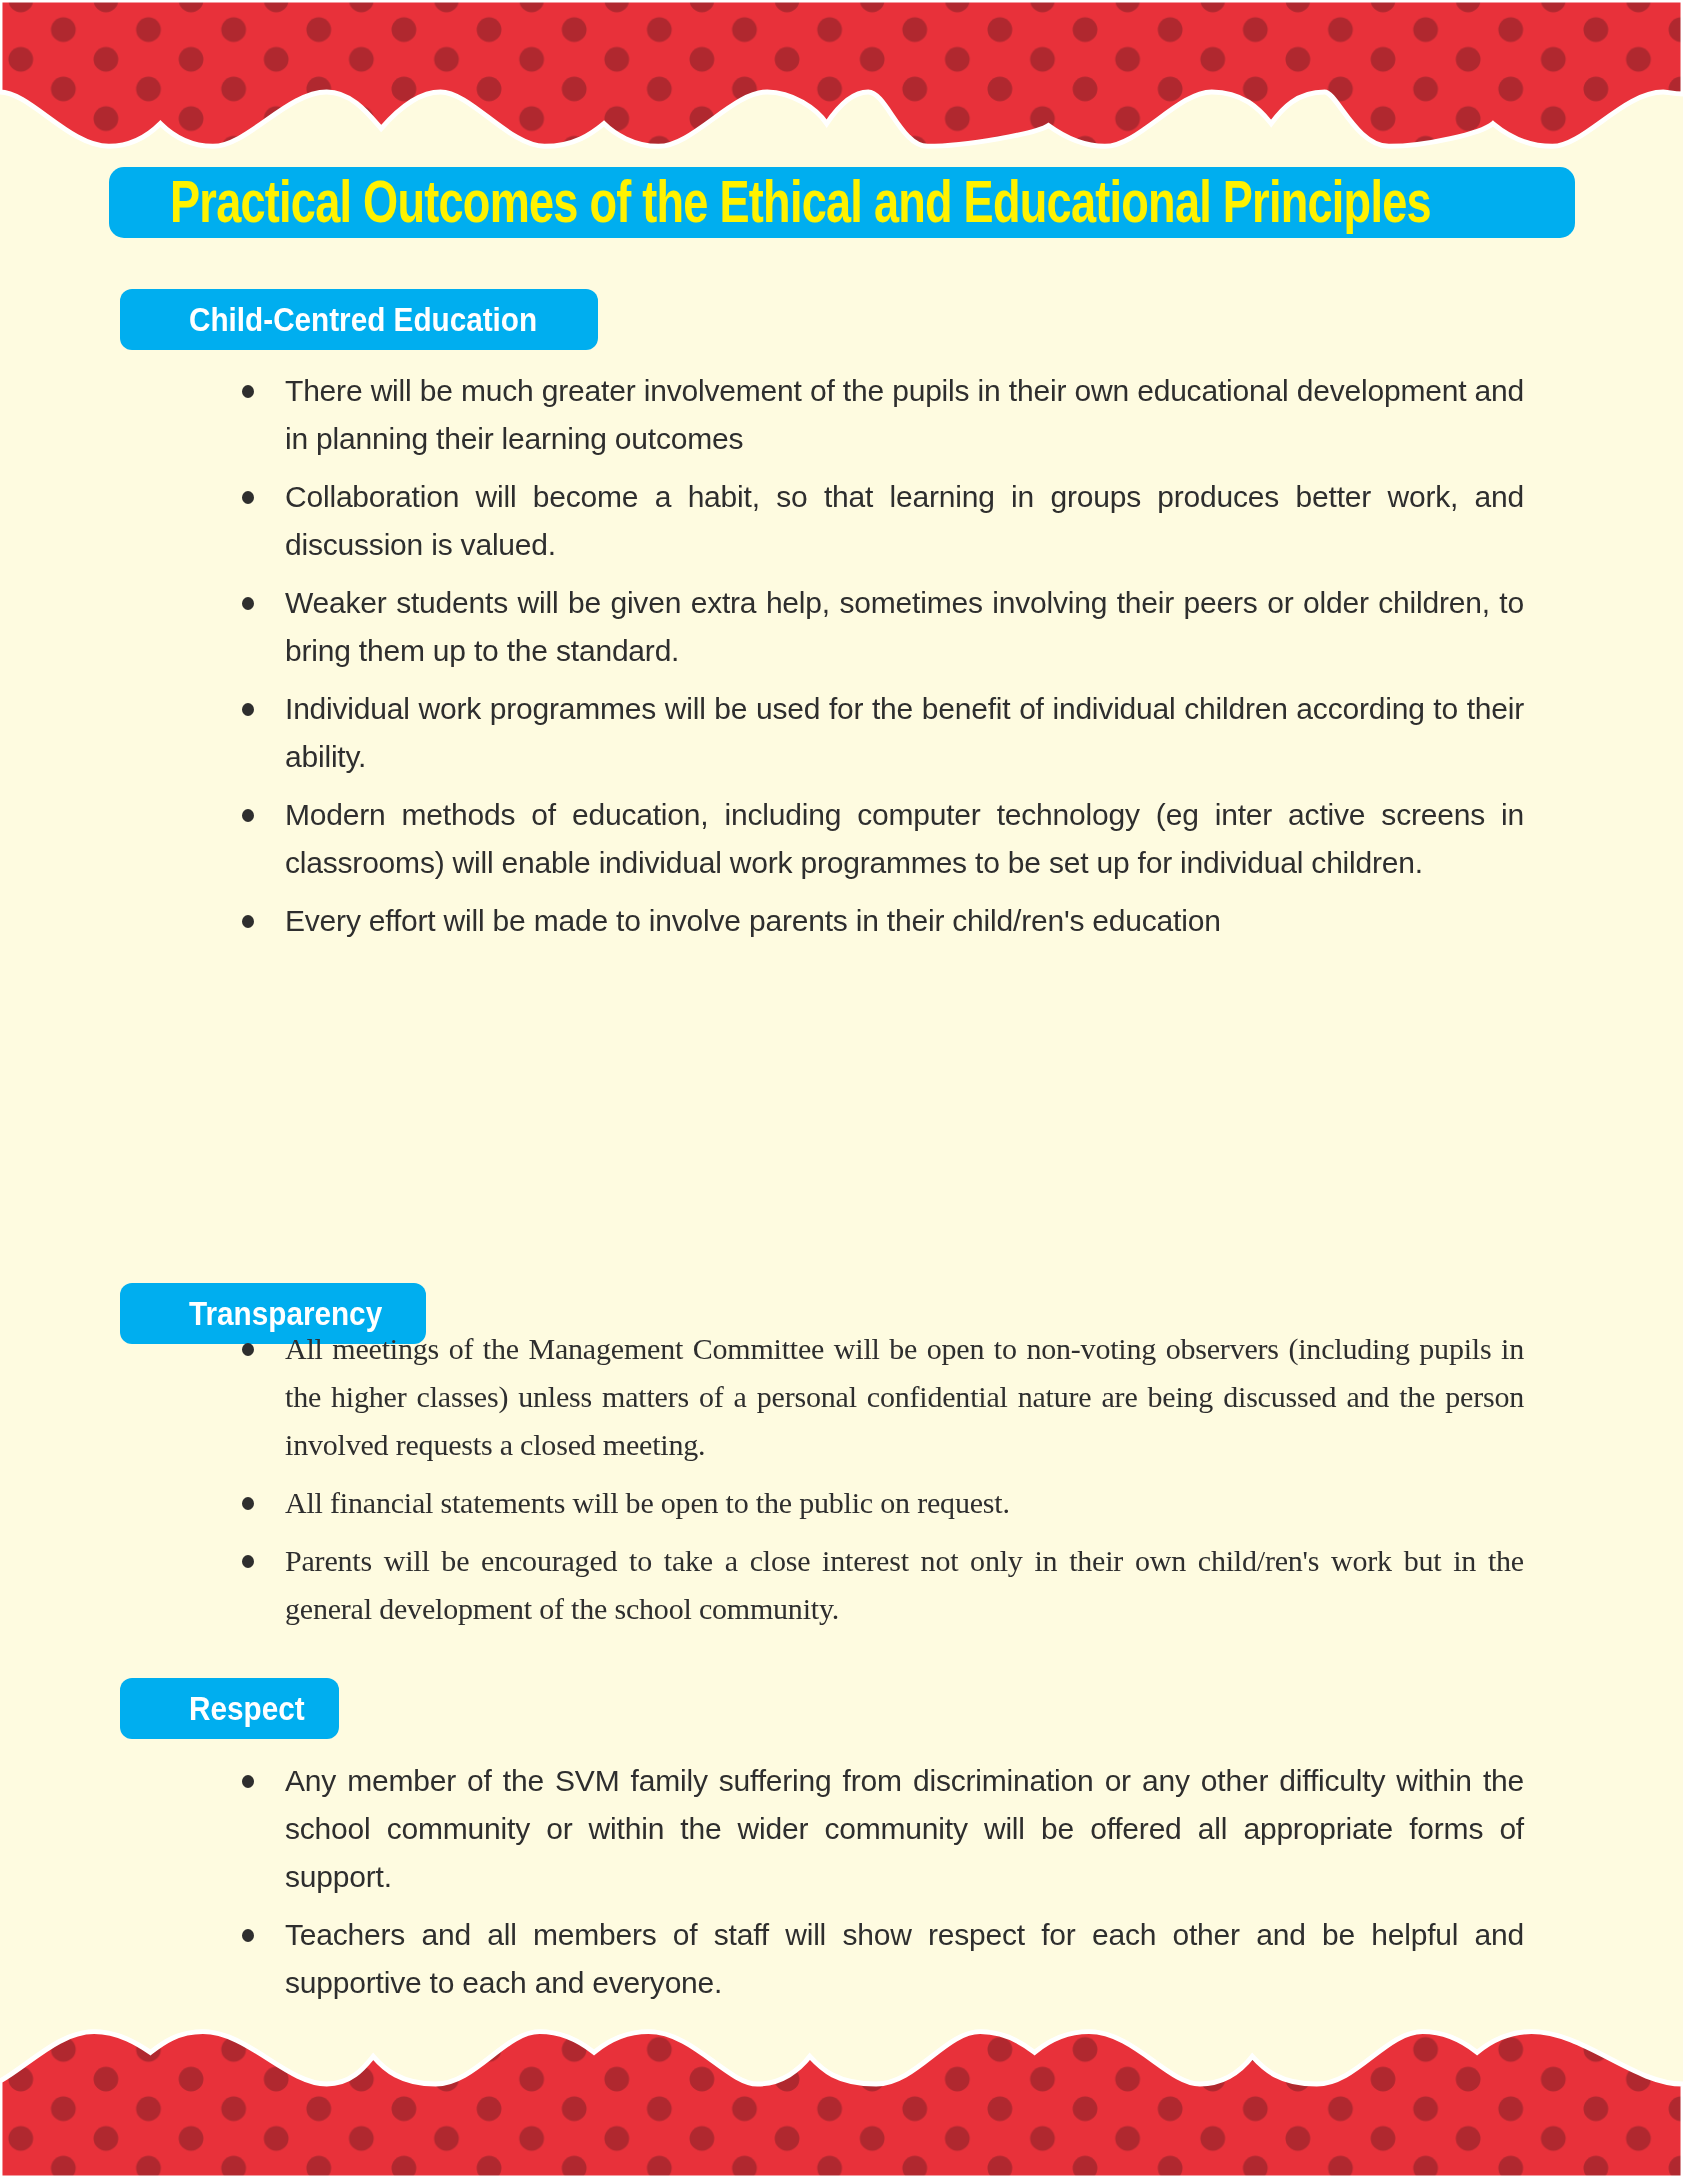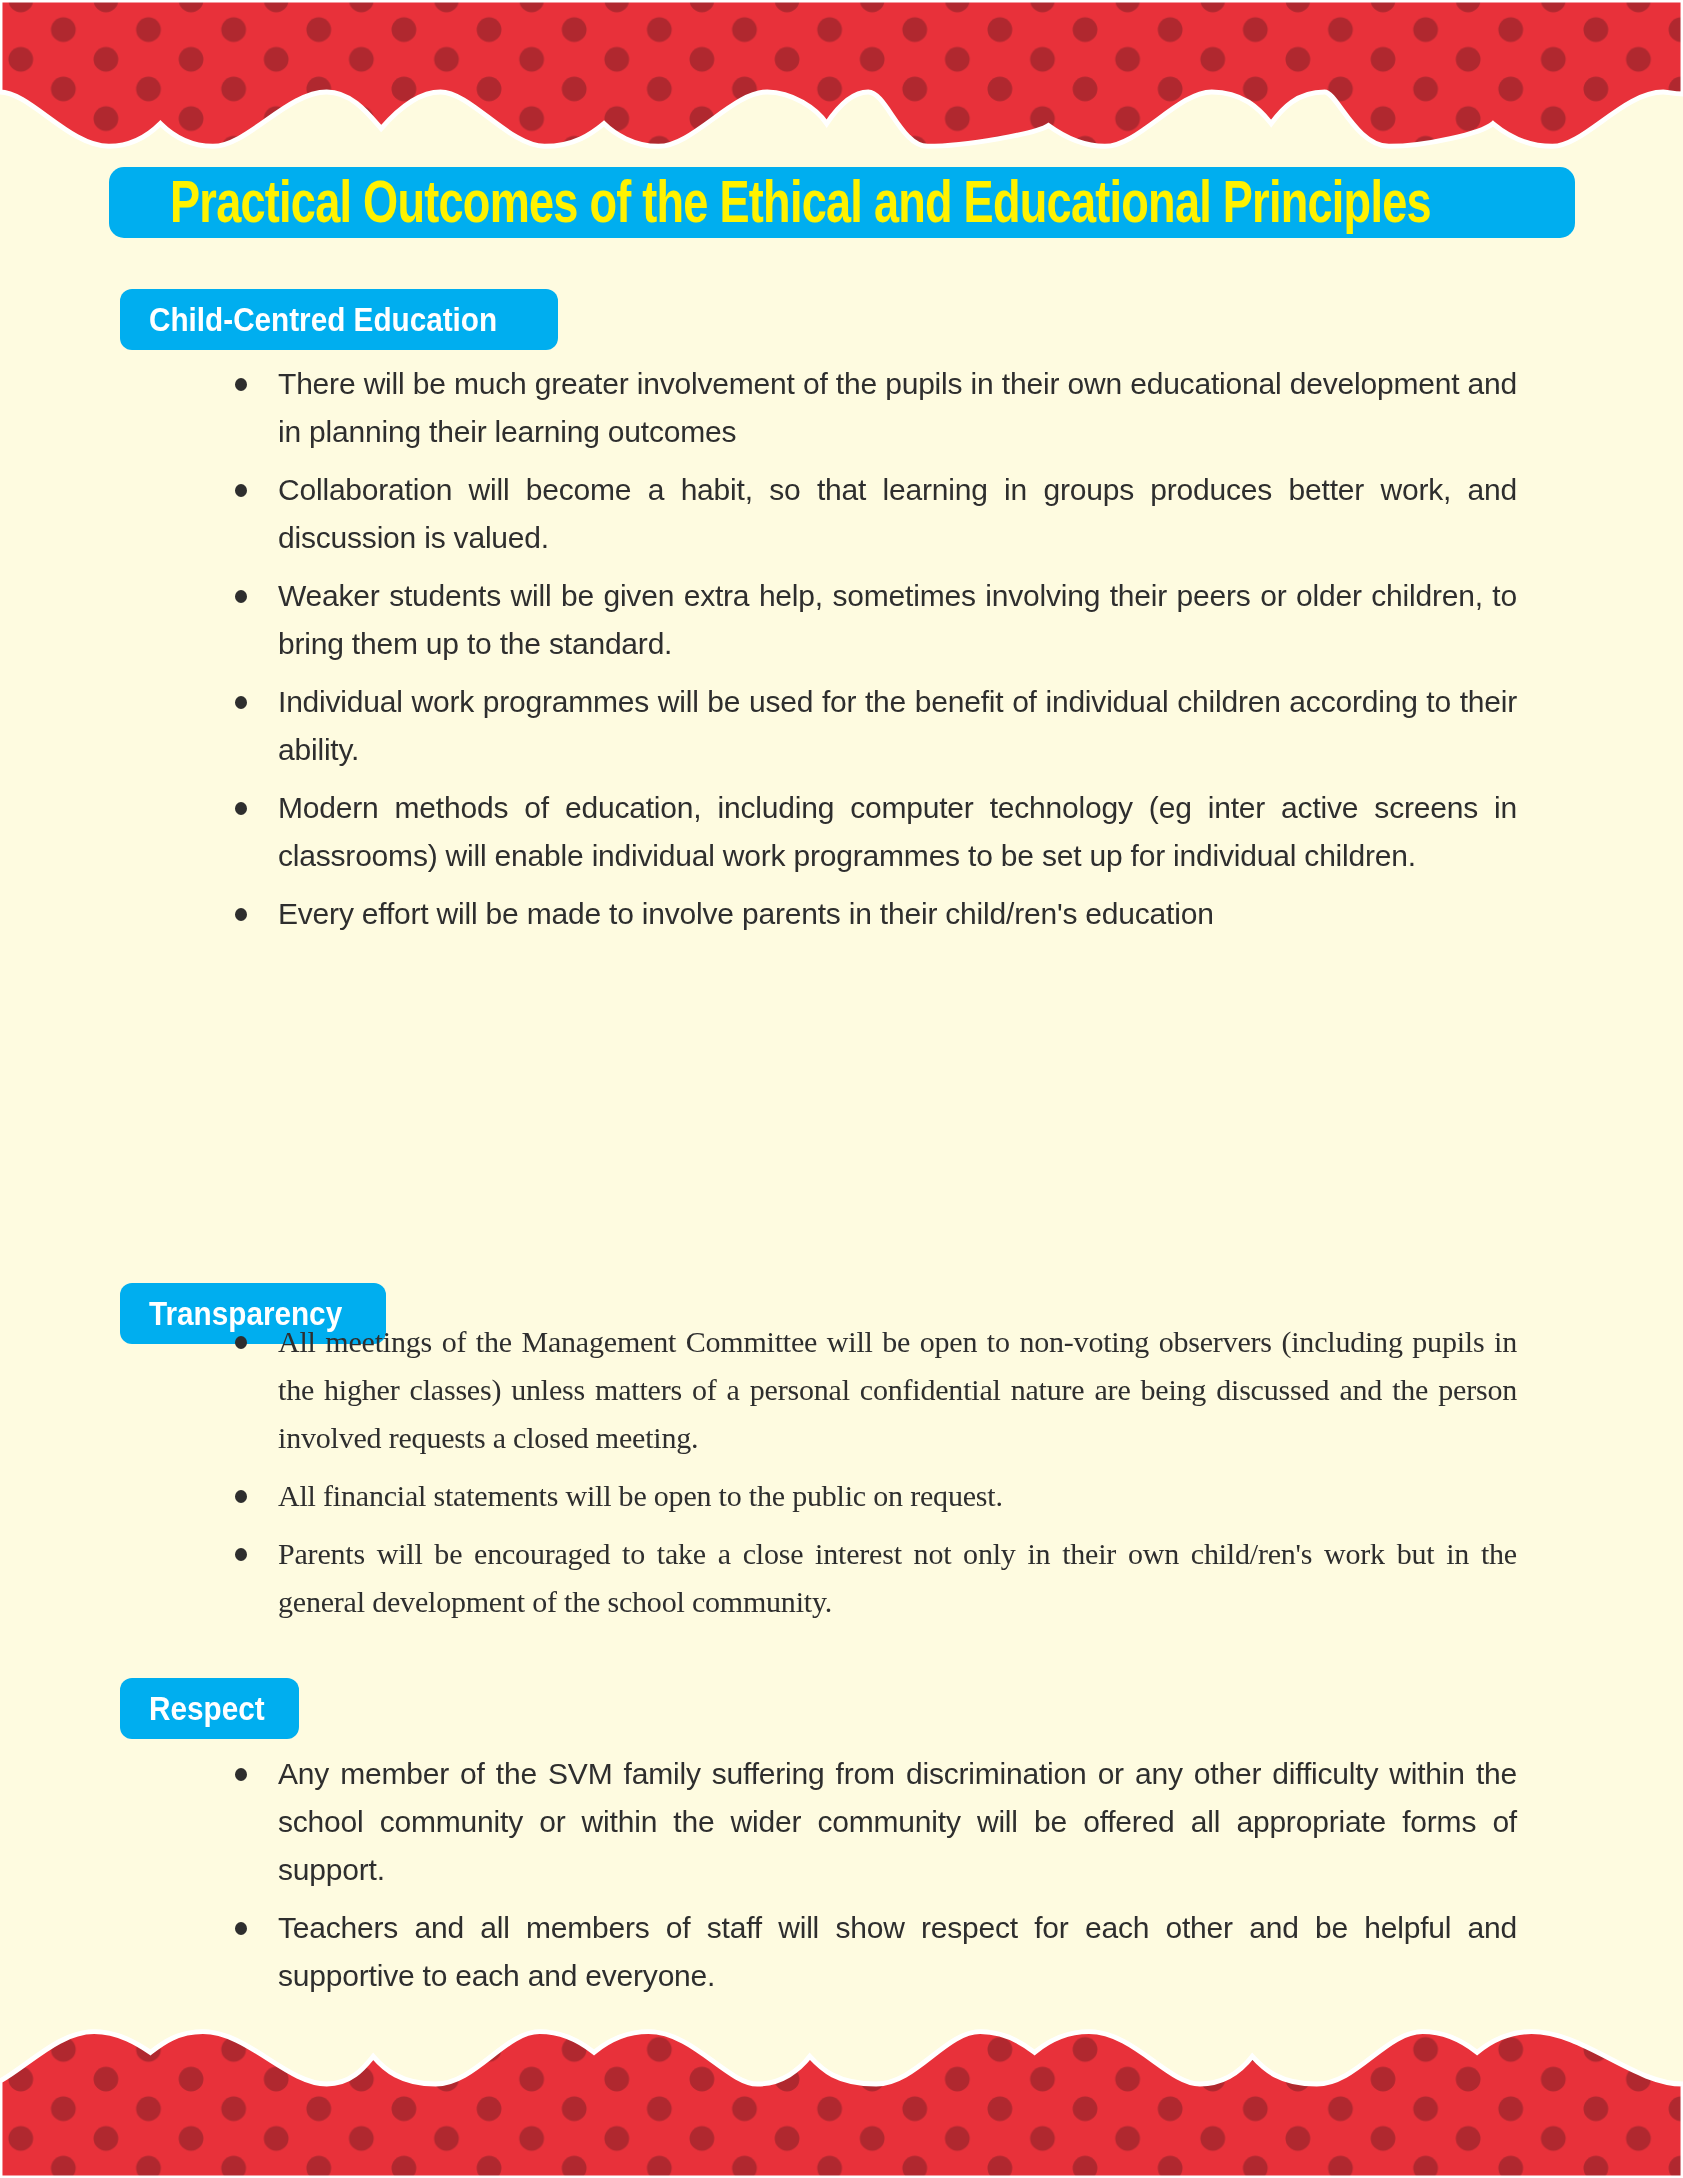--- a/index.html
+++ b/index.html
@@ -22,31 +22,31 @@
     position: absolute; left: 61px; top: 4px;
     color: #FFF200; font-weight: bold; font-size: 59px; line-height: 63px;
     white-space: nowrap; letter-spacing: -1px;
     transform-origin: left center; transform: scaleX(0.765);
     font-family: "Liberation Sans", "DejaVu Sans", sans-serif;
   }
 
   .section-head {
     position: absolute; left: 120px; height: 61px;
     background: #00AEEF; border-radius: 12px; box-sizing: border-box;
-    padding-left: 29px; padding-right: 22px;
+    padding-left: 69px; padding-right: 22px;
   }
   .section-head span {
     color: #FFFFFF; font-weight: bold; font-size: 33px; line-height: 61px;
     white-space: nowrap; display: inline-block;
     transform-origin: left center; transform: scaleX(0.9);
   }
 
   .bullet-list {
     position: absolute; left: 225px; width: 1283px;
-    margin: 9px; padding: 0; list-style: none;
+    margin: 16px; padding: 0; list-style: none;
   }
   .bullet-list li {
     position: relative; padding-left: 44px;
     font-size: 30px; line-height: 48px; color: #2E2E2E;
     text-align: justify; margin-bottom: 10px;
     letter-spacing: -0.2px;
   }
   .bullet-list li .dot {
     position: absolute; left: 1px; top: 18px; width: 12px; height: 13px;
     border-radius: 50%; background: #2E2E2E;

